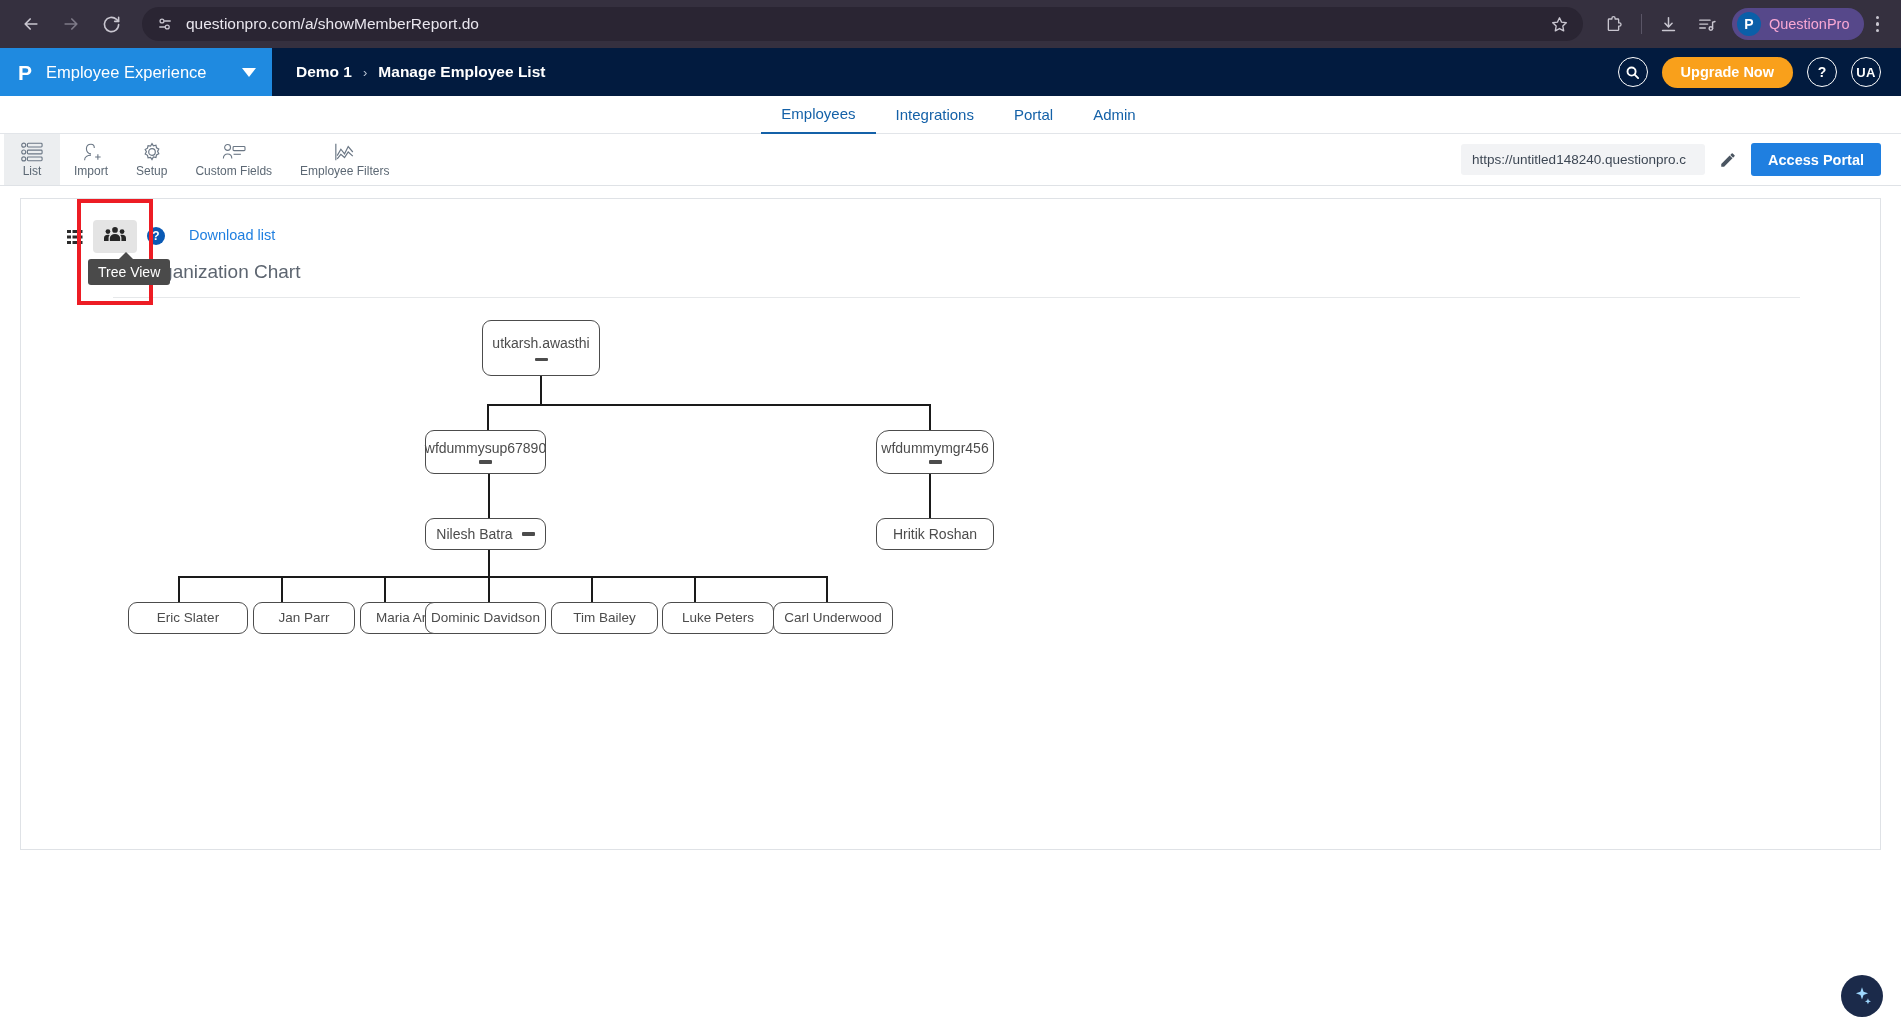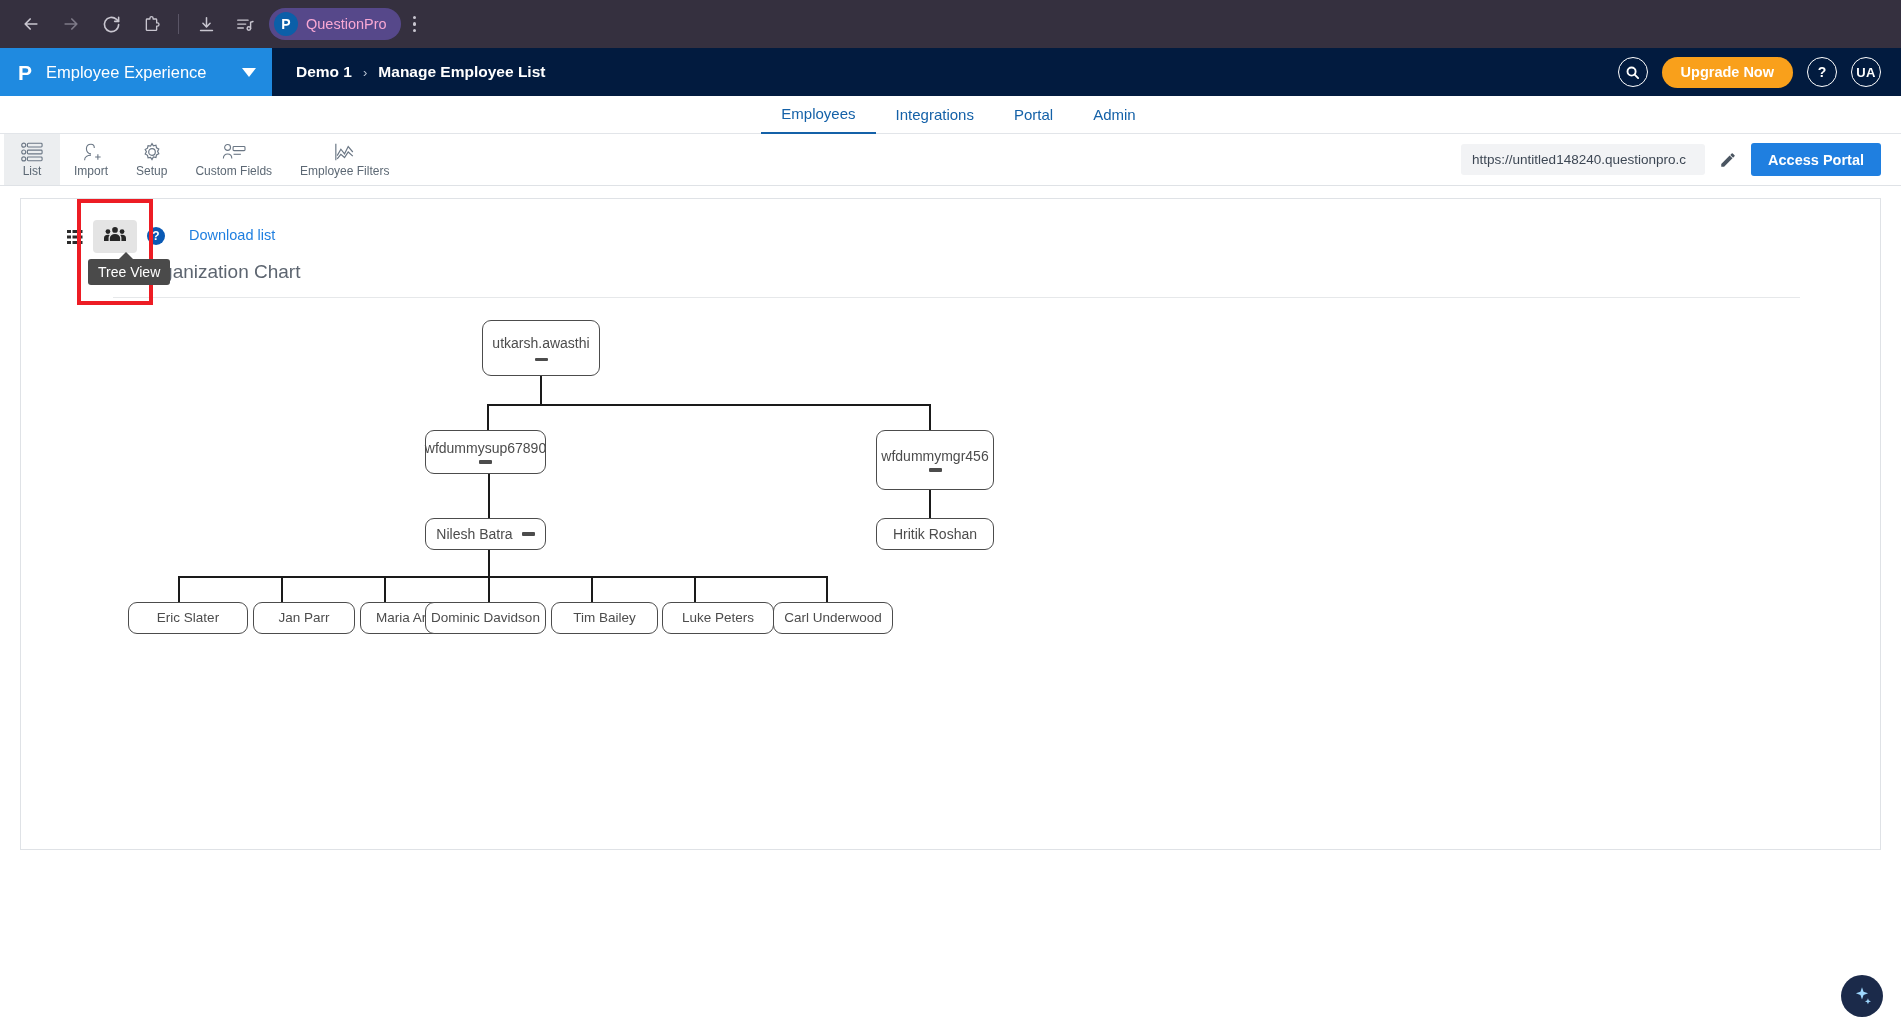--- a/index.html
+++ b/index.html
@@ -343,20 +343,36 @@
         <path d="M5 12h14M13 6l6 6-6 6"></path>
       </svg>
   </div>
   <div class="nav-btn">
     <svg width="19" height="19" viewBox="0 0 24 24" fill="none" stroke="currentColor" stroke-width="2" stroke-linecap="round" stroke-linejoin="round">
         <path d="M21 12a9 9 0 1 1-3-6.7L21 8"></path>
         <path d="M21 3v5h-5"></path>
       </svg>
   </div>
 
+  <div class="omnibox">
+    <span class="site-icon">
+      <svg width="18" height="18" viewBox="0 0 24 24" fill="none" stroke="currentColor" stroke-width="1.7" stroke-linecap="round">
+          <circle cx="8" cy="8" r="2.6"></circle>
+          <path d="M11.5 8H19"></path>
+          <circle cx="15" cy="16" r="2.6"></circle>
+          <path d="M12.2 16H5"></path>
+        </svg>
+    </span>
+    <span class="url-text">questionpro.com/a/showMemberReport.do</span>
+    <span class="star">
+      <svg width="19" height="19" viewBox="0 0 24 24" fill="none" stroke="currentColor" stroke-width="1.7" stroke-linejoin="round">
+          <path d="M12 3.5l2.6 5.5 6 .8-4.4 4.2 1.1 6-5.3-2.9-5.3 2.9 1.1-6L3.4 9.8l6-.8z"></path>
+        </svg>
+    </span>
+  </div>
 
   <div class="chrome-right">
     <div class="nav-btn">
       <svg width="19" height="19" viewBox="0 0 24 24" fill="none" stroke="currentColor" stroke-width="1.7" stroke-linejoin="round">
           <path d="M10 4a2 2 0 0 1 4 0v1h3.5a1 1 0 0 1 1 1V10h1a2 2 0 0 1 0 4h-1v4.5a1 1 0 0 1-1 1H6.5a1 1 0 0 1-1-1V6a1 1 0 0 1 1-1H10z"></path>
         </svg>
     </div>
     <span class="chrome-divider"></span>
     <div class="nav-btn">
       <svg width="19" height="19" viewBox="0 0 24 24" fill="none" stroke="currentColor" stroke-width="1.9" stroke-linecap="round" stroke-linejoin="round">
@@ -543,21 +559,21 @@
       <div class="node" style="left:461px; top:22px; width:118px; height:56px;">
         <span class="nlabel">utkarsh.awasthi</span>
         <span class="minus"></span>
       </div>
 
       <div class="node" style="left:404px; top:132px; width:121px; height:44px;">
         <span class="nlabel">wfdummysup67890</span>
         <span class="minus" style="margin-top:4px;"></span>
       </div>
 
-      <div class="node" style="left:855px; top:132px; width:118px; height:60px;">
+      <div class="node" style="left:855px; top:132px; width:118px; height:44px;border-radius:13px;">
         <span class="nlabel">wfdummymgr456</span>
         <span class="minus" style="margin-top:4px;"></span>
       </div>
 
       <div class="node inline" style="left:404px; top:220px; width:121px; height:32px;">
         <span class="nlabel">Nilesh Batra</span>
         <span class="minus"></span>
       </div>
 
       <div class="node inline" style="left:855px; top:220px; width:118px; height:32px;">

